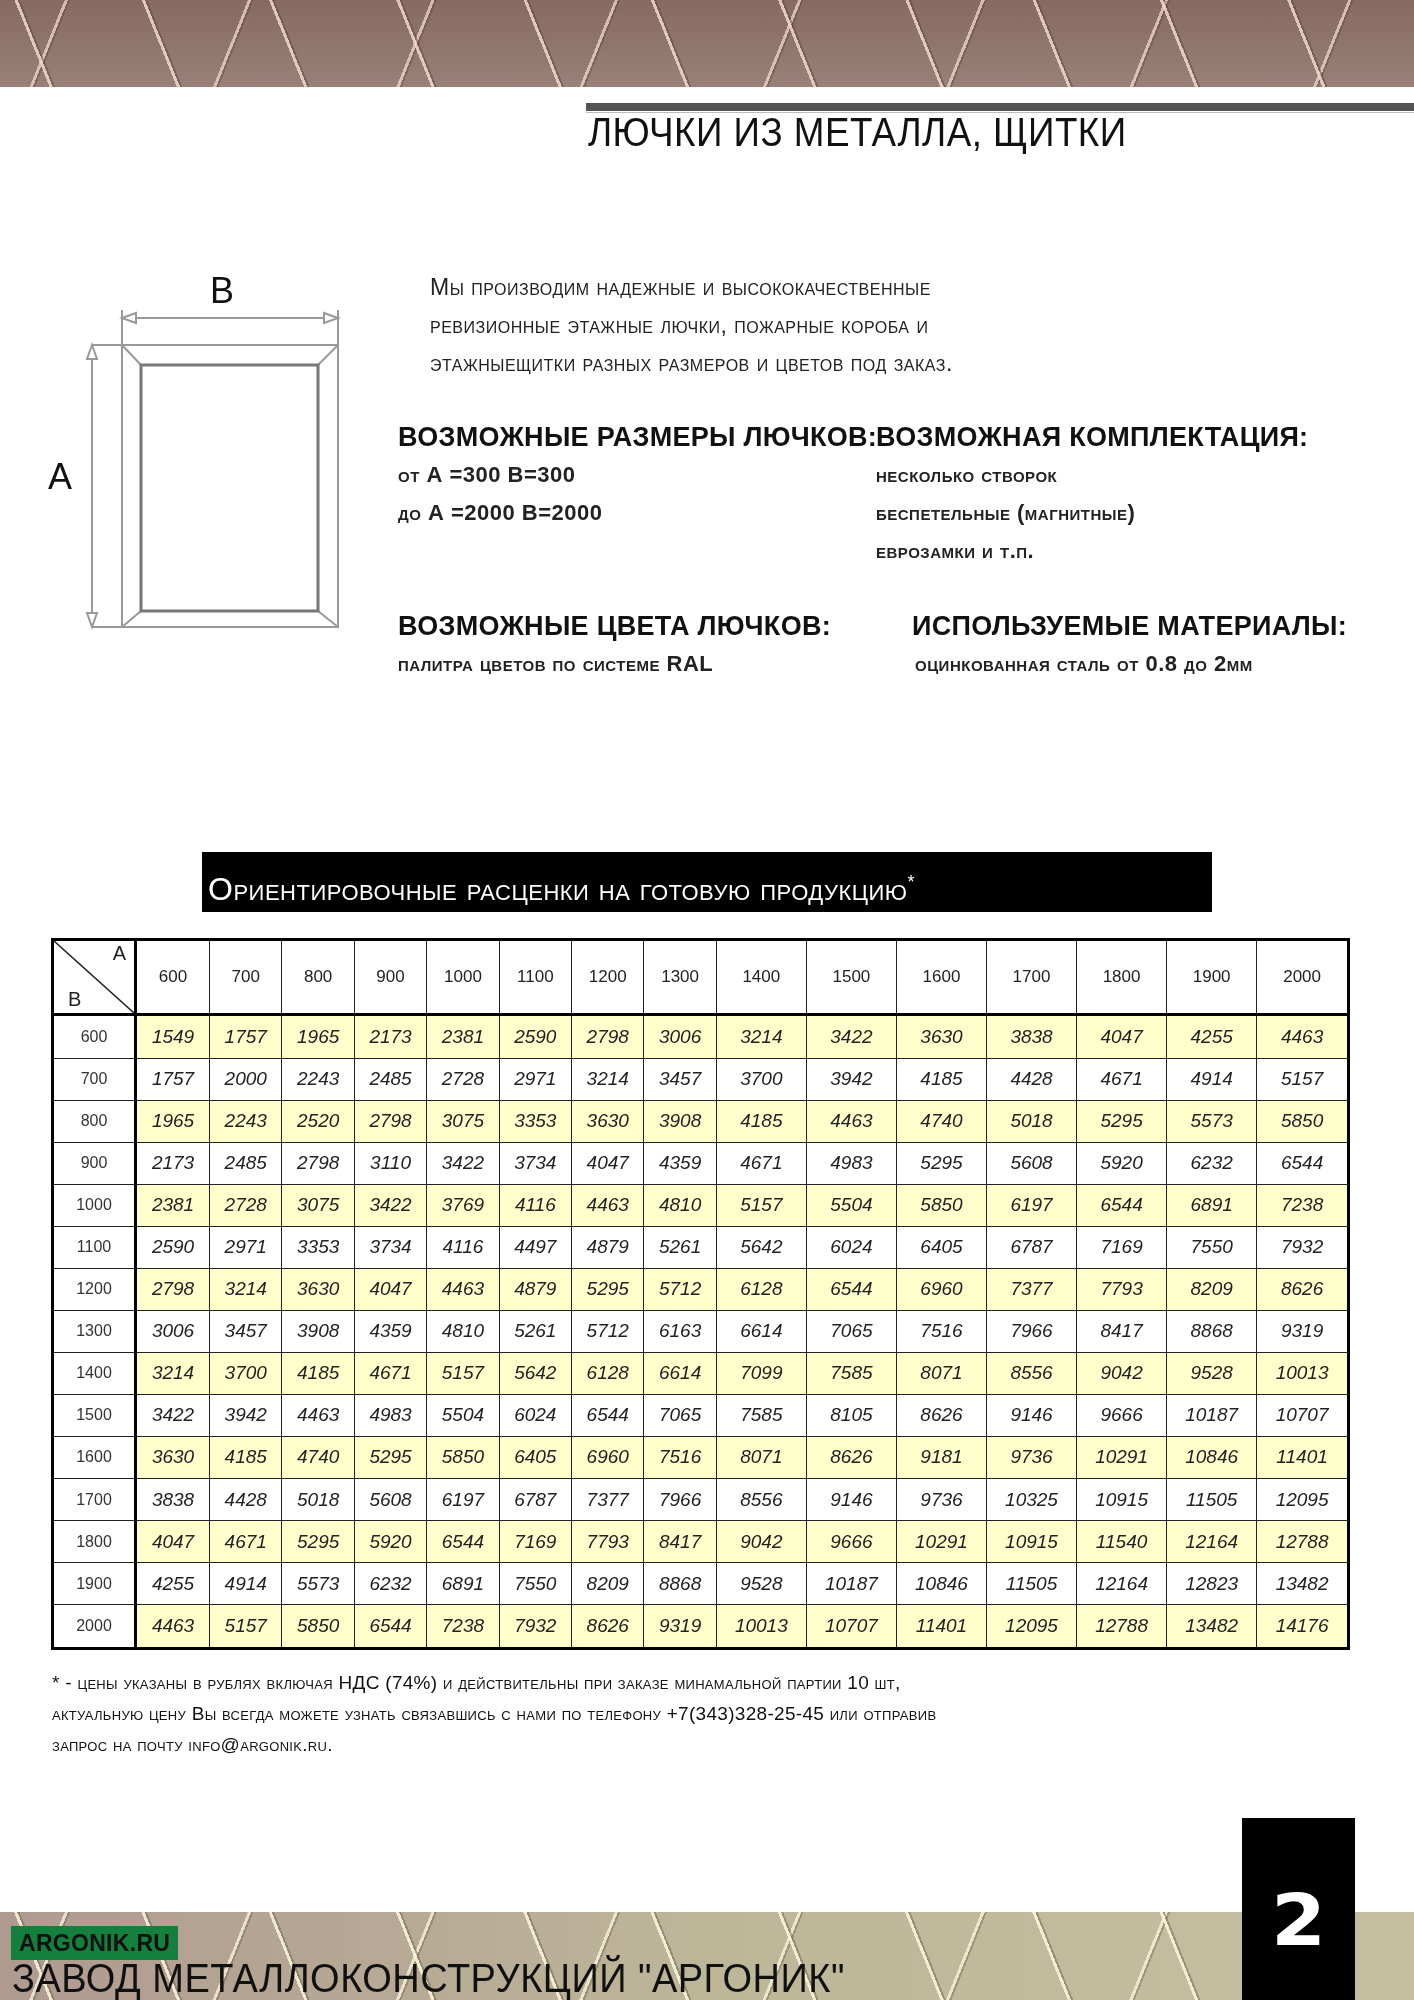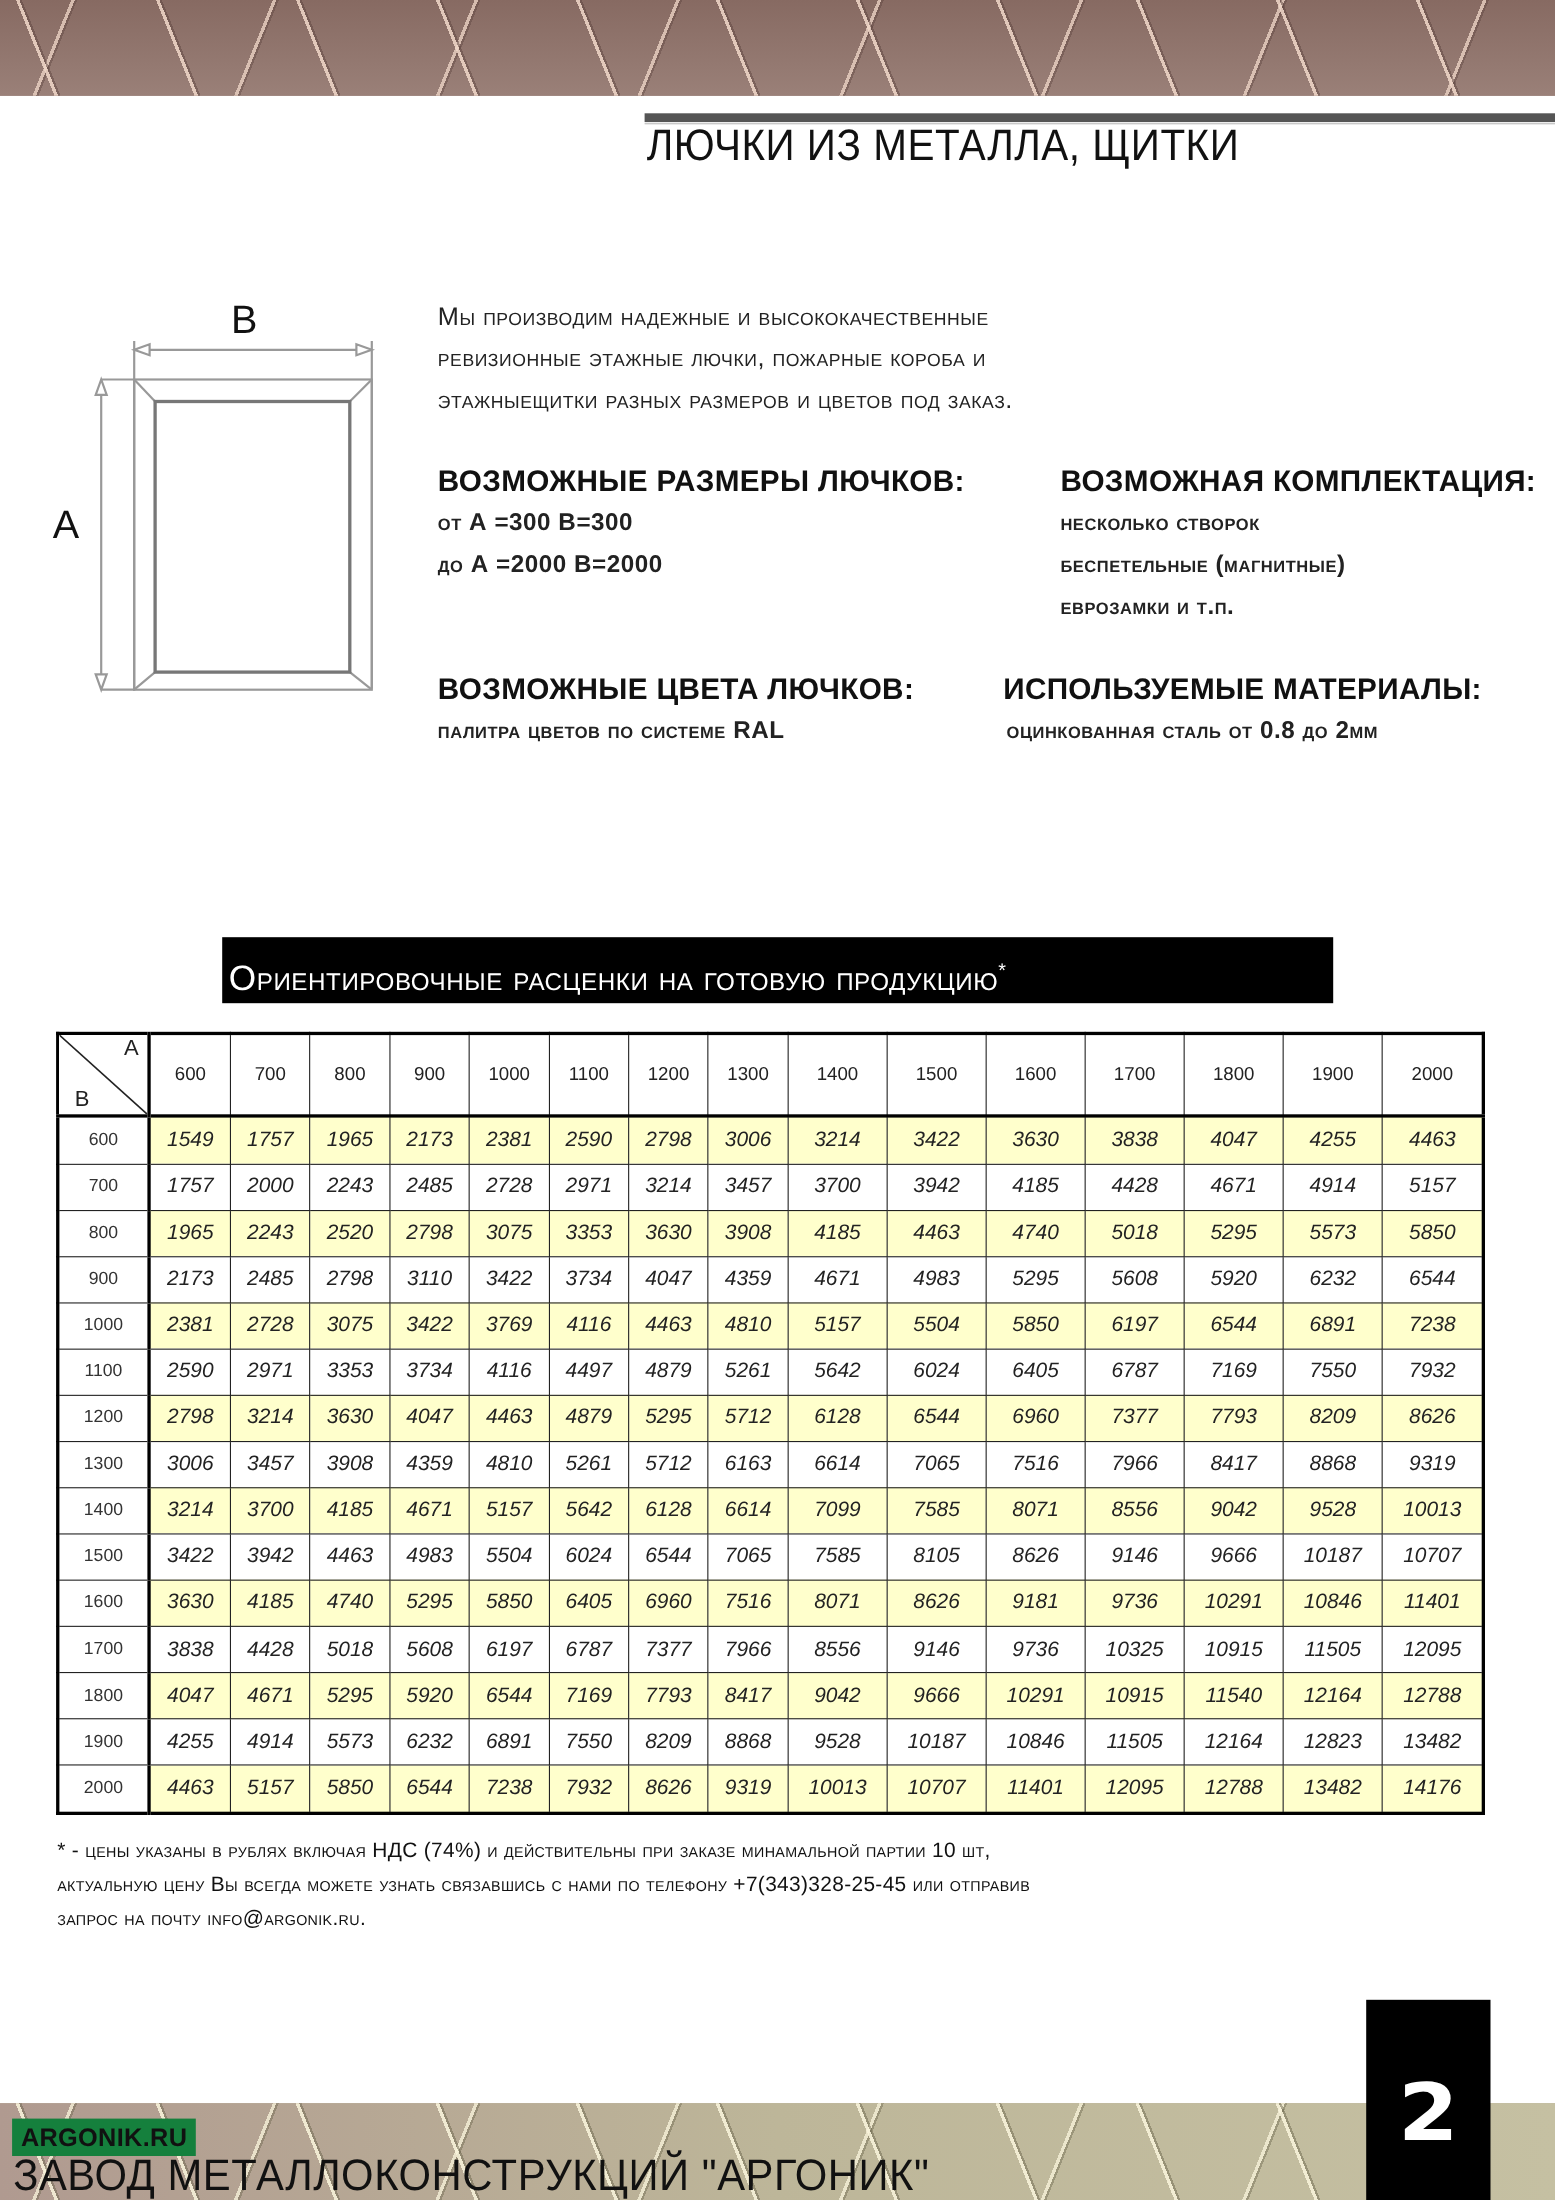--- a/index.html
+++ b/index.html
@@ -35,21 +35,21 @@
   .page-title {
     position: absolute; left: 588px; top: 110px; font-size: 40px; font-family: "Liberation Sans", sans-serif;
     letter-spacing: 0.5px; transform: scaleX(0.92); transform-origin: left top; color: #111;
   }
   .diagram { position: absolute; left: 40px; top: 270px; width: 310px; height: 380px; }
   .diag-label { position: absolute; font-family: "Liberation Sans", sans-serif; font-size: 36px; color: #111; }
   .intro {
     position: absolute; left: 398px; top: 268px; font-size: 23px; line-height: 38px; color: #222;
     font-family: "Liberation Sans", sans-serif; letter-spacing: 0.5px; font-variant: small-caps;
   }
-  .intro div { white-space: nowrap; }
+  .intro div { white-space: nowrap; margin-left: 32px; }
   .spec { position: absolute; font-family: "Liberation Sans", sans-serif; color: #222; font-size: 22px; line-height: 38px; }
   .spec .h { font-weight: bold; font-size: 27px; color: #111; letter-spacing: 0.3px; }
   .spec .l { font-variant: small-caps; white-space: nowrap; letter-spacing: 0.5px; font-weight: bold; }
   .price-title {
     position: absolute; left: 202px; top: 852px; width: 1010px; height: 60px; background: #000; color: #fff;
     font-family: "Liberation Sans", sans-serif; font-size: 32px; line-height: 60px; padding-left: 6px; box-sizing: border-box;
     font-variant: small-caps; letter-spacing: 0.5px; white-space: nowrap;
   }
   .price-title sup { font-size: 18px; }
   table.prices {
@@ -128,21 +128,21 @@
   <div>Мы производим надежные и высококачественные</div>
   <div>ревизионные этажные лючки, пожарные короба и</div>
   <div>этажныещитки разных размеров и цветов под заказ.</div>
 </div>
 
 <div class="spec" style="left:398px; top:418px;">
   <div class="h">ВОЗМОЖНЫЕ РАЗМЕРЫ ЛЮЧКОВ:</div>
   <div class="l">от  А =300 В=300</div>
   <div class="l">до А =2000 В=2000</div>
 </div>
-<div class="spec" style="left:964px; top:418px;">
+<div class="spec" style="left:876px; top:418px;">
   <div class="h">ВОЗМОЖНАЯ КОМПЛЕКТАЦИЯ:</div>
   <div class="l">несколько створок</div>
   <div class="l">беспетельные (магнитные)</div>
   <div class="l">еврозамки и т.п.</div>
 </div>
 <div class="spec" style="left:398px; top:607px;">
   <div class="h">ВОЗМОЖНЫЕ ЦВЕТА ЛЮЧКОВ:</div>
   <div class="l">палитра цветов по системе RAL</div>
 </div>
 <div class="spec" style="left:912px; top:607px;">

